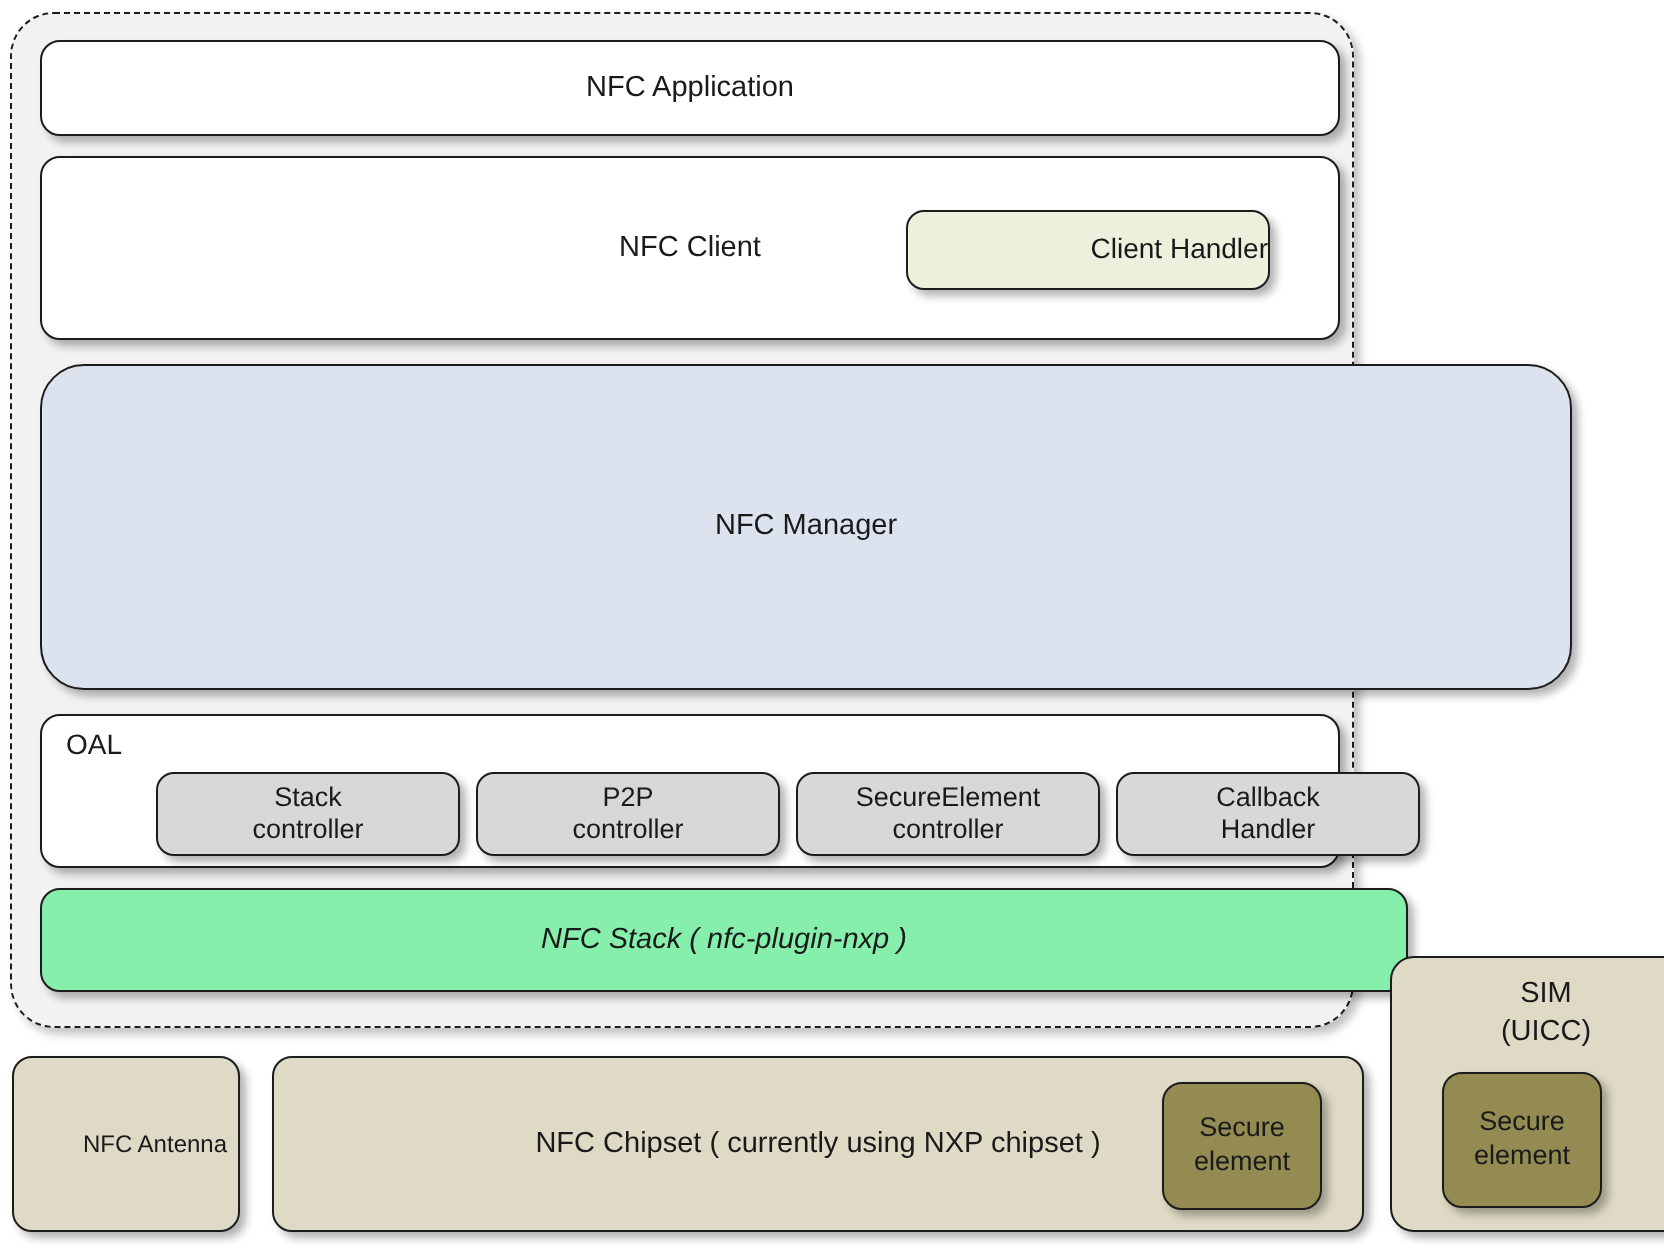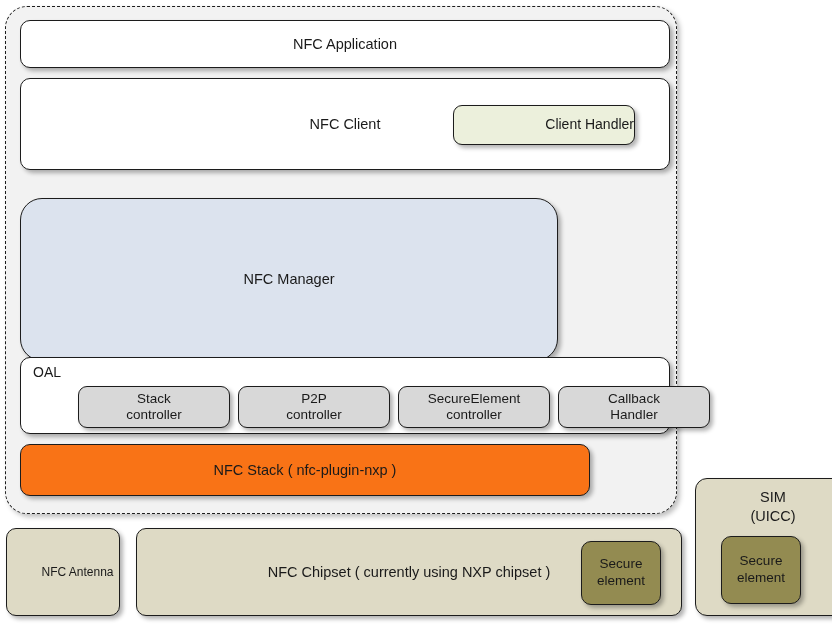--- a/index.html
+++ b/index.html
@@ -83,24 +83,23 @@
     background: #ecf0dc;
     display: flex;
     align-items: center;
     justify-content: flex-end;
     font-size: 14px;
     box-shadow: 3px 3px 4px rgba(0,0,0,0.30);
   }
 
   .manager-box {
     left: 20px; top: 182px;
-    width: 538px; height: 163px;
+    width: 766px; height: 163px;
     background: #dce3ee;
     border-radius: 22px;
-    margin-top: 16px;
   }
 
   .oal-box {
     left: 20px; top: 357px;
     width: 650px; height: 77px;
     display: block;
     border-radius: 10px;
     background: #ffffff;
     text-decoration: underline;
   }
@@ -131,22 +130,23 @@
     align-items: center;
     justify-content: center;
     text-align: center;
     font-size: 13.5px;
     line-height: 1.2;
     box-shadow: 3px 3px 4px rgba(0,0,0,0.30);
   }
 
   .stack-box {
     left: 20px; top: 444px;
-    width: 570px; height: 52px;
-    background: #f97316;
+    width: 684px; height: 52px;
+    background: #86efac;
+    font-style: italic;
   }
 
   
   .antenna-box {
     left: 6px; top: 528px;
     width: 114px; height: 88px;
     background: #dedac5;
     font-size: 12px;
     padding-left: 29px;
   }

